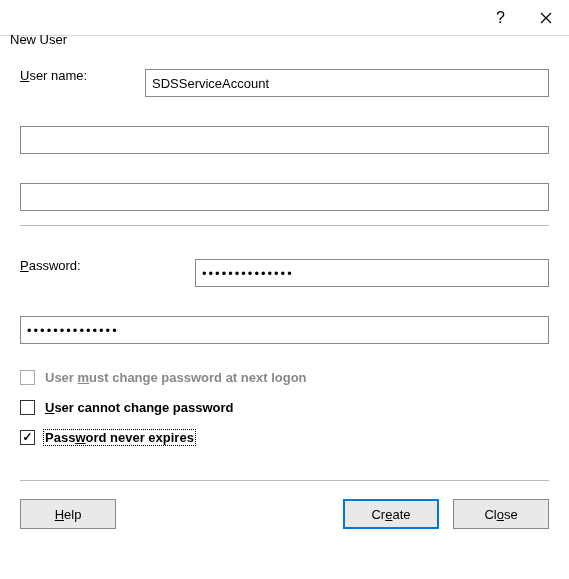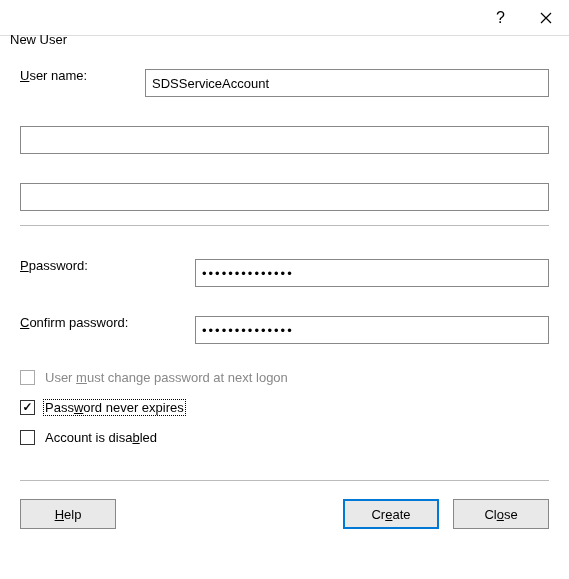--- a/index.html
+++ b/index.html
@@ -85,20 +85,21 @@
       justify-content: center;
       font-size: 12px;
       line-height: 1;
       background: #fff;
     }
     .check.disabled .cbox { border-color: #aaa; }
     .cbox.checked::after { content: "✓"; color: #000; font-weight: bold; }
     .check .focusbox {
       border: 1px dotted transparent;
       padding: 0 1px;
+      font-weight: bold;
     }
     .check.focused .focusbox { border-color: #000; text-align: center; }
     .btnbar {
       display: flex;
       align-items: center;
       margin-top: 10px;
     }
     .btnbar .spacer { flex: 1; }
     .btn {
       min-width: 96px;
@@ -146,41 +147,40 @@
     <input type="text" value="" style="">
   </div>
 
   <div class="row">
     <input type="text" value="" style="">
   </div>
 
   <hr class="sep">
 
   <div class="row pw">
-    <label class="lbl"><span class="u">P</span><span>password:</span></label>
+    <label class="lbl"><span class="u">P</span><span>assword:</span></label>
     <input type="password" value="••••••••••••••" style="">
   </div>
 
   <div class="row pw">
-    <label class="lbl"><span class="u">C</span><span>onfirm password:</span></label>
     <input type="password" value="••••••••••••••" style="">
   </div>
 
   <div class="checks">
     <div class="check disabled">
       <span class="cbox"></span>
       <span class="focusbox"><span>User </span><span class="u">m</span><span>ust change password at next logon</span></span>
     </div>
+    <div class="check">
+      <span class="cbox"></span>
+      <span class="focusbox"><span class="u">U</span><span>ser cannot change password</span></span>
+    </div>
     <div class="check focused">
       <span class="cbox checked"></span>
       <span class="focusbox"><span>Pass</span><span class="u">w</span><span>ord never expires</span></span>
-    </div>
-    <div class="check">
-      <span class="cbox"></span>
-      <span class="focusbox"><span>Account is disa</span><span class="u">b</span><span>led</span></span>
     </div>
   </div>
 
   <hr class="sep" style="margin-top:28px">
 
   <div class="btnbar">
     <button class="btn">
         <span class="u">H</span>
         <span>elp</span>
       </button>

